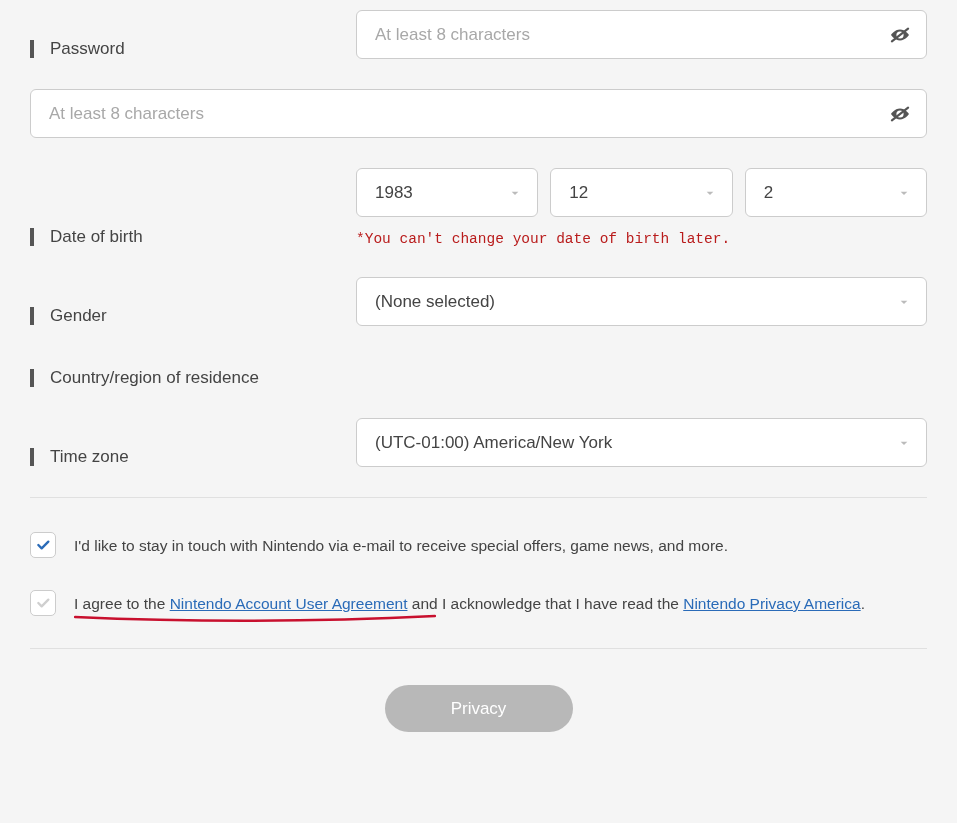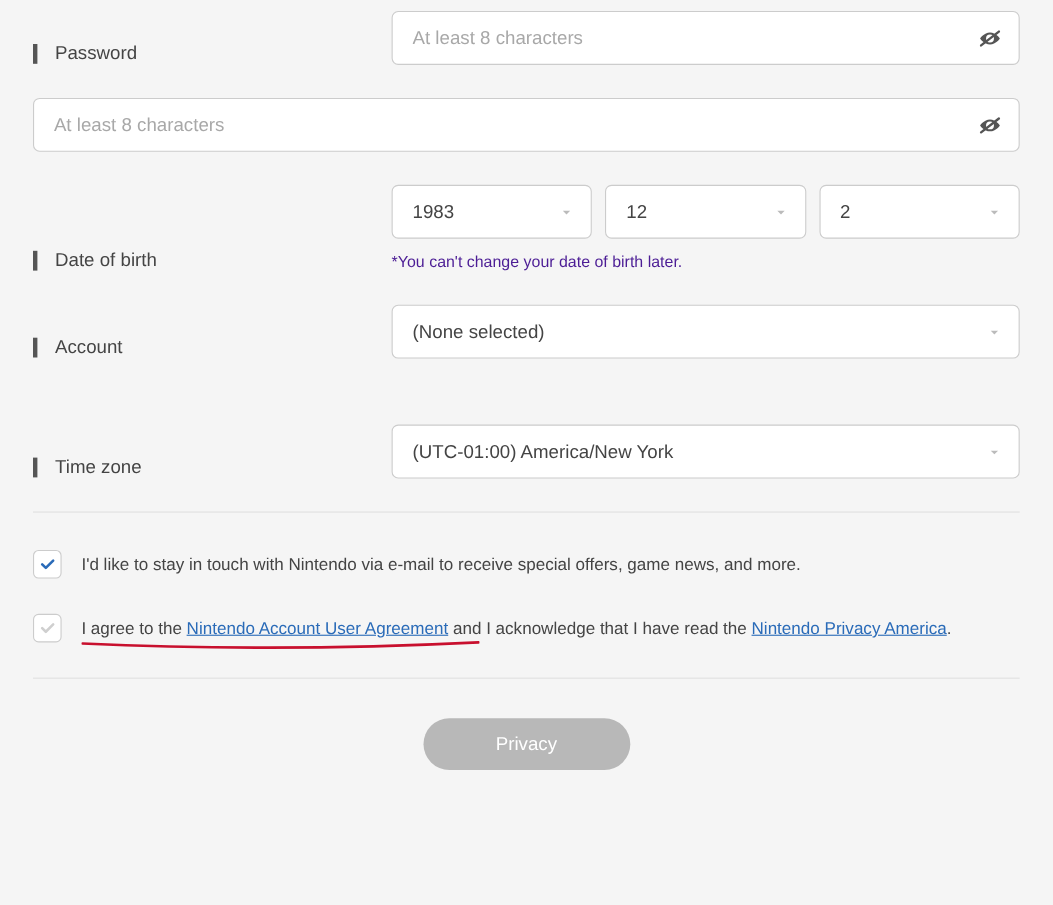--- a/index.html
+++ b/index.html
@@ -79,21 +79,22 @@
     display: flex;
   }
   .dob-row {
     display: flex;
     gap: 12px;
     margin-bottom: 14px;
   }
   .dob-row .select-box { flex: 1; }
   .dob-note {
     font-size: 14.5px;
-    color: #4c1d95;
+    color: #b91c1c;
+    font-family: Liberation Mono, monospace;
   }
   hr.sep {
     border: none;
     border-top: 1px solid #e0e0e0;
     margin: 8px 0 34px 0;
   }
   .check-row {
     display: flex;
     align-items: flex-start;
     margin-bottom: 32px;
@@ -211,35 +212,39 @@
           </span>
       </div>
     </div>
     <div class="dob-note">*You can't change your date of birth later.</div>
   </div>
 </div>
 
 <div class="form-row">
   <div class="label-col">
     <div class="label-bar"></div>
-    <span class="label-text">Account</span>
+    <span class="label-text">Gender</span>
   </div>
   <div class="field-col">
     <div class="select-box">
       <span>(None selected)</span>
       <span class="chevron">
           <svg width="16" height="16" viewBox="0 0 24 24">
             <path fill="currentColor" d="M7 10l5 5 5-5z"></path>
           </svg>
         </span>
     </div>
   </div>
 </div>
 
 <div class="form-row">
+  <div class="label-col">
+    <div class="label-bar"></div>
+    <span class="label-text">Country/region of residence</span>
+  </div>
 </div>
 
 <div class="form-row">
   <div class="label-col">
     <div class="label-bar"></div>
     <span class="label-text">Time zone</span>
   </div>
   <div class="field-col">
     <div class="select-box">
       <span>(UTC-01:00) America/New York</span>

